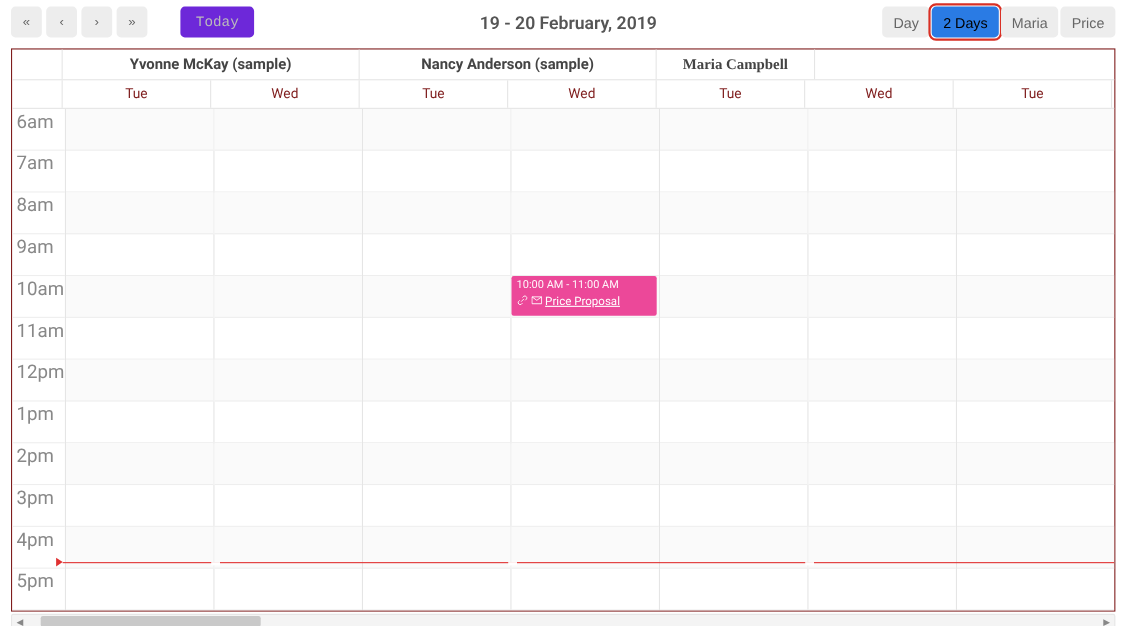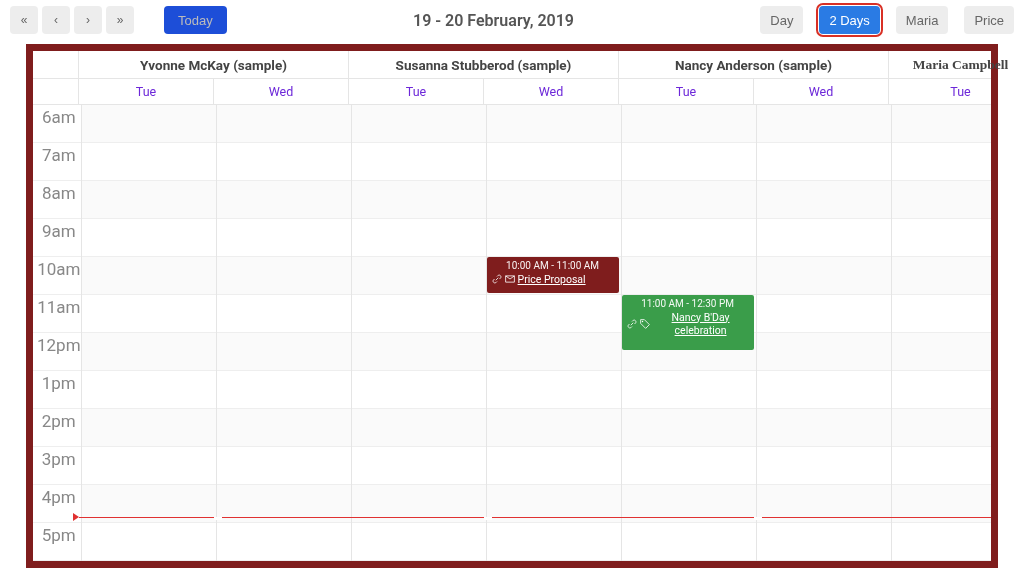--- a/index.html
+++ b/index.html
@@ -1,47 +1,47 @@
 <!DOCTYPE html>
 <html><head>
 <meta charset="utf-8">
 <style>
 * { box-sizing: border-box; margin: 0; padding: 0; }
 body { font-family: -apple-system, "Segoe UI", Roboto, Arial, sans-serif; font-size: 13px; color: #444; background: #fff; }
 
 .toolbar { display: flex; align-items: center; padding: 6px 10px; gap: 6px; }
 .nav-group { display: flex; gap: 4px; }
 .nav-btn { width: 28px; height: 28px; border: none; border-radius: 4px; background: #ededed; color: #666; cursor: pointer; display: flex; align-items: center; justify-content: center; font-size: 12px; }
-.today-btn { height: 28px; padding: 0 14px; border: none; border-radius: 4px; background: #1d4ed8; color: #bbb; cursor: pointer; font-size: 13px; margin-left: 24px; }
+.today-btn { height: 28px; padding: 0 14px; border: none; border-radius: 4px; background: #6d28d9; color: #bbb; cursor: pointer; font-size: 13px; margin-left: 24px; font-family: Liberation Mono, monospace; }
 .title { flex: 1; text-align: center; font-size: 16px; font-weight: 600; color: #555; }
-.view-group { display: flex; gap: 16px; }
+.view-group { display: flex; gap: 2px; }
 .view-btn { height: 28px; padding: 0 10px; border: none; border-radius: 4px; background: #ededed; color: #666; cursor: pointer; font-size: 13px; }
-.view-btn.active { background: #2a7be4; color: #ffffff; }
+.view-btn.active { background: #2a7be4; color: #000000; }
 .view-btn.highlight { outline: 2px solid #d93025; outline-offset: 1px; }
 
-.calendar { border: 7px solid #7f1d1d; margin: 4px 26px 0; text-align: center; }
+.calendar { border: 1px solid #7f1d1d; margin: 4px 10px 0; }
 
 .resource-header { display: flex; height: 28px; border-bottom: 1px solid #e5e5e5; }
 .time-gutter-head { flex: 0 0 46px; border-right: 1px solid #e5e5e5; }
 .resource-cell { border-right: 1px solid #e5e5e5; display: flex; align-items: center; justify-content: center; font-weight: 700; font-size: 13.5px; color: #444; }
 
 .day-header { display: flex; height: 26px; border-bottom: 1px solid #e5e5e5; }
-.day-cell { border-right: 1px solid #e5e5e5; display: flex; align-items: center; justify-content: center; font-size: 12.5px; color: #6d28d9; }
+.day-cell { border-right: 1px solid #e5e5e5; display: flex; align-items: center; justify-content: center; font-size: 12.5px; color: #7f1d1d; }
 
 .grid-body { display: flex; position: relative; height: 456px; overflow: hidden; }
 .time-gutter { flex: 0 0 46px; border-right: 1px solid #e5e5e5; }
 .time-slot { height: 38px; border-bottom: 1px solid #eee; font-size: 17px; color: #888; padding: 2px 0 0 4px; }
 
 .cols { display: flex; flex: 1; position: relative; }
 .col { border-right: 1px solid #e5e5e5; position: relative; }
 .row-line { height: 38px; border-bottom: 1px solid #eee; }
 .row-line:nth-child(odd) { background: #fafafa; }
 
 .event { position: absolute; left: 0; right: 2px; border-radius: 2px; padding: 3px 5px; font-size: 10.5px; color: #fff; overflow: hidden; line-height: 1.25; }
-.event.blue { background: #7f1d1d; }
+.event.blue { background: #ec4899; }
 .event.green { background: #3a9d4a; }
 .event .time { font-size: 10px; opacity: .95; display: block; }
 .event .label { display: flex; align-items: center; gap: 3px; text-decoration: underline; }
 .ico { display: inline-block; width: 10px; height: 10px; }
 .ico svg { width: 10px; height: 10px; fill: #fff; }
 
 .now-line { position: absolute; left: 46px; right: 0; height: 0; border-top: 1.5px solid #e03131; pointer-events: none; }
 .now-marker { position: absolute; left: 40px; width: 0; height: 0; border-top: 4px solid transparent; border-bottom: 4px solid transparent; border-left: 6px solid #e03131; transform: translateY(-4px); pointer-events: none; }
 .now-gap { position: absolute; height: 3px; top: -1px; background: #fff; }
 
@@ -76,21 +76,20 @@
       <button class="view-btn active highlight">2 Days</button>
       <button class="view-btn">Maria</button>
       <button class="view-btn">Price</button>
     </div>
 </div>
 
 <div class="calendar">
   <div class="resource-header" id="resource-header">
     <div class="time-gutter-head"></div>
   <div class="resource-cell" style="flex: 0 0 270px;">Yvonne McKay (sample)</div>
-      <div class="resource-cell" style="flex: 0 0 270px;">Susanna Stubberod (sample)</div>
       <div class="resource-cell" style="flex: 0 0 270px;">Nancy Anderson (sample)</div>
       <div class="resource-cell" style="flex: 0 0 144px; font-family: Liberation Serif, serif;">Maria Campbell</div>
     </div>
   <div class="day-header" id="day-header">
     <div class="time-gutter-head"></div>
   <div class="day-cell" style="flex: 0 0 135px;">Tue</div>
       <div class="day-cell" style="flex: 0 0 135px;">Wed</div>
       <div class="day-cell" style="flex: 0 0 135px;">Tue</div>
       <div class="day-cell" style="flex: 0 0 135px;">Wed</div>
       <div class="day-cell" style="flex: 0 0 135px;">Tue</div>
@@ -188,33 +187,20 @@
           <div class="row-line"></div>
           <div class="row-line"></div>
           <div class="row-line"></div>
           <div class="row-line"></div>
           <div class="row-line"></div>
           <div class="row-line"></div>
           <div class="row-line"></div>
           <div class="row-line"></div>
           <div class="row-line"></div>
           <div class="row-line"></div>
-          <div class="event green" style="top: 190px; height: 55px;">
-            <span class="time">11:00 AM - 12:30 PM</span>
-            <span class="label">
-              <span class="ico"><svg viewBox="0 0 16 16">
-                  <path d="M6 10l4-4M4 8l-2 2a3 3 0 004 4l2-2M12 8l2-2a3 3 0 00-4-4l-2 2" fill="none" stroke="#fff" stroke-width="1.3"></path>
-                </svg></span>
-              <span class="ico"><svg viewBox="0 0 16 16">
-                  <path d="M1 1h6l8 8-6 6-8-8z" fill="none" stroke="#fff" stroke-width="1.3"></path>
-                  <circle cx="4" cy="4" r="1.2" fill="#fff"></circle>
-                </svg></span>
-              <span>Nancy B'Day celebration</span>
-            </span>
-          </div>
         </div>
         <div class="col" style="flex: 0 0 135px;">
           <div class="row-line"></div>
           <div class="row-line"></div>
           <div class="row-line"></div>
           <div class="row-line"></div>
           <div class="row-line"></div>
           <div class="row-line"></div>
           <div class="row-line"></div>
           <div class="row-line"></div>

